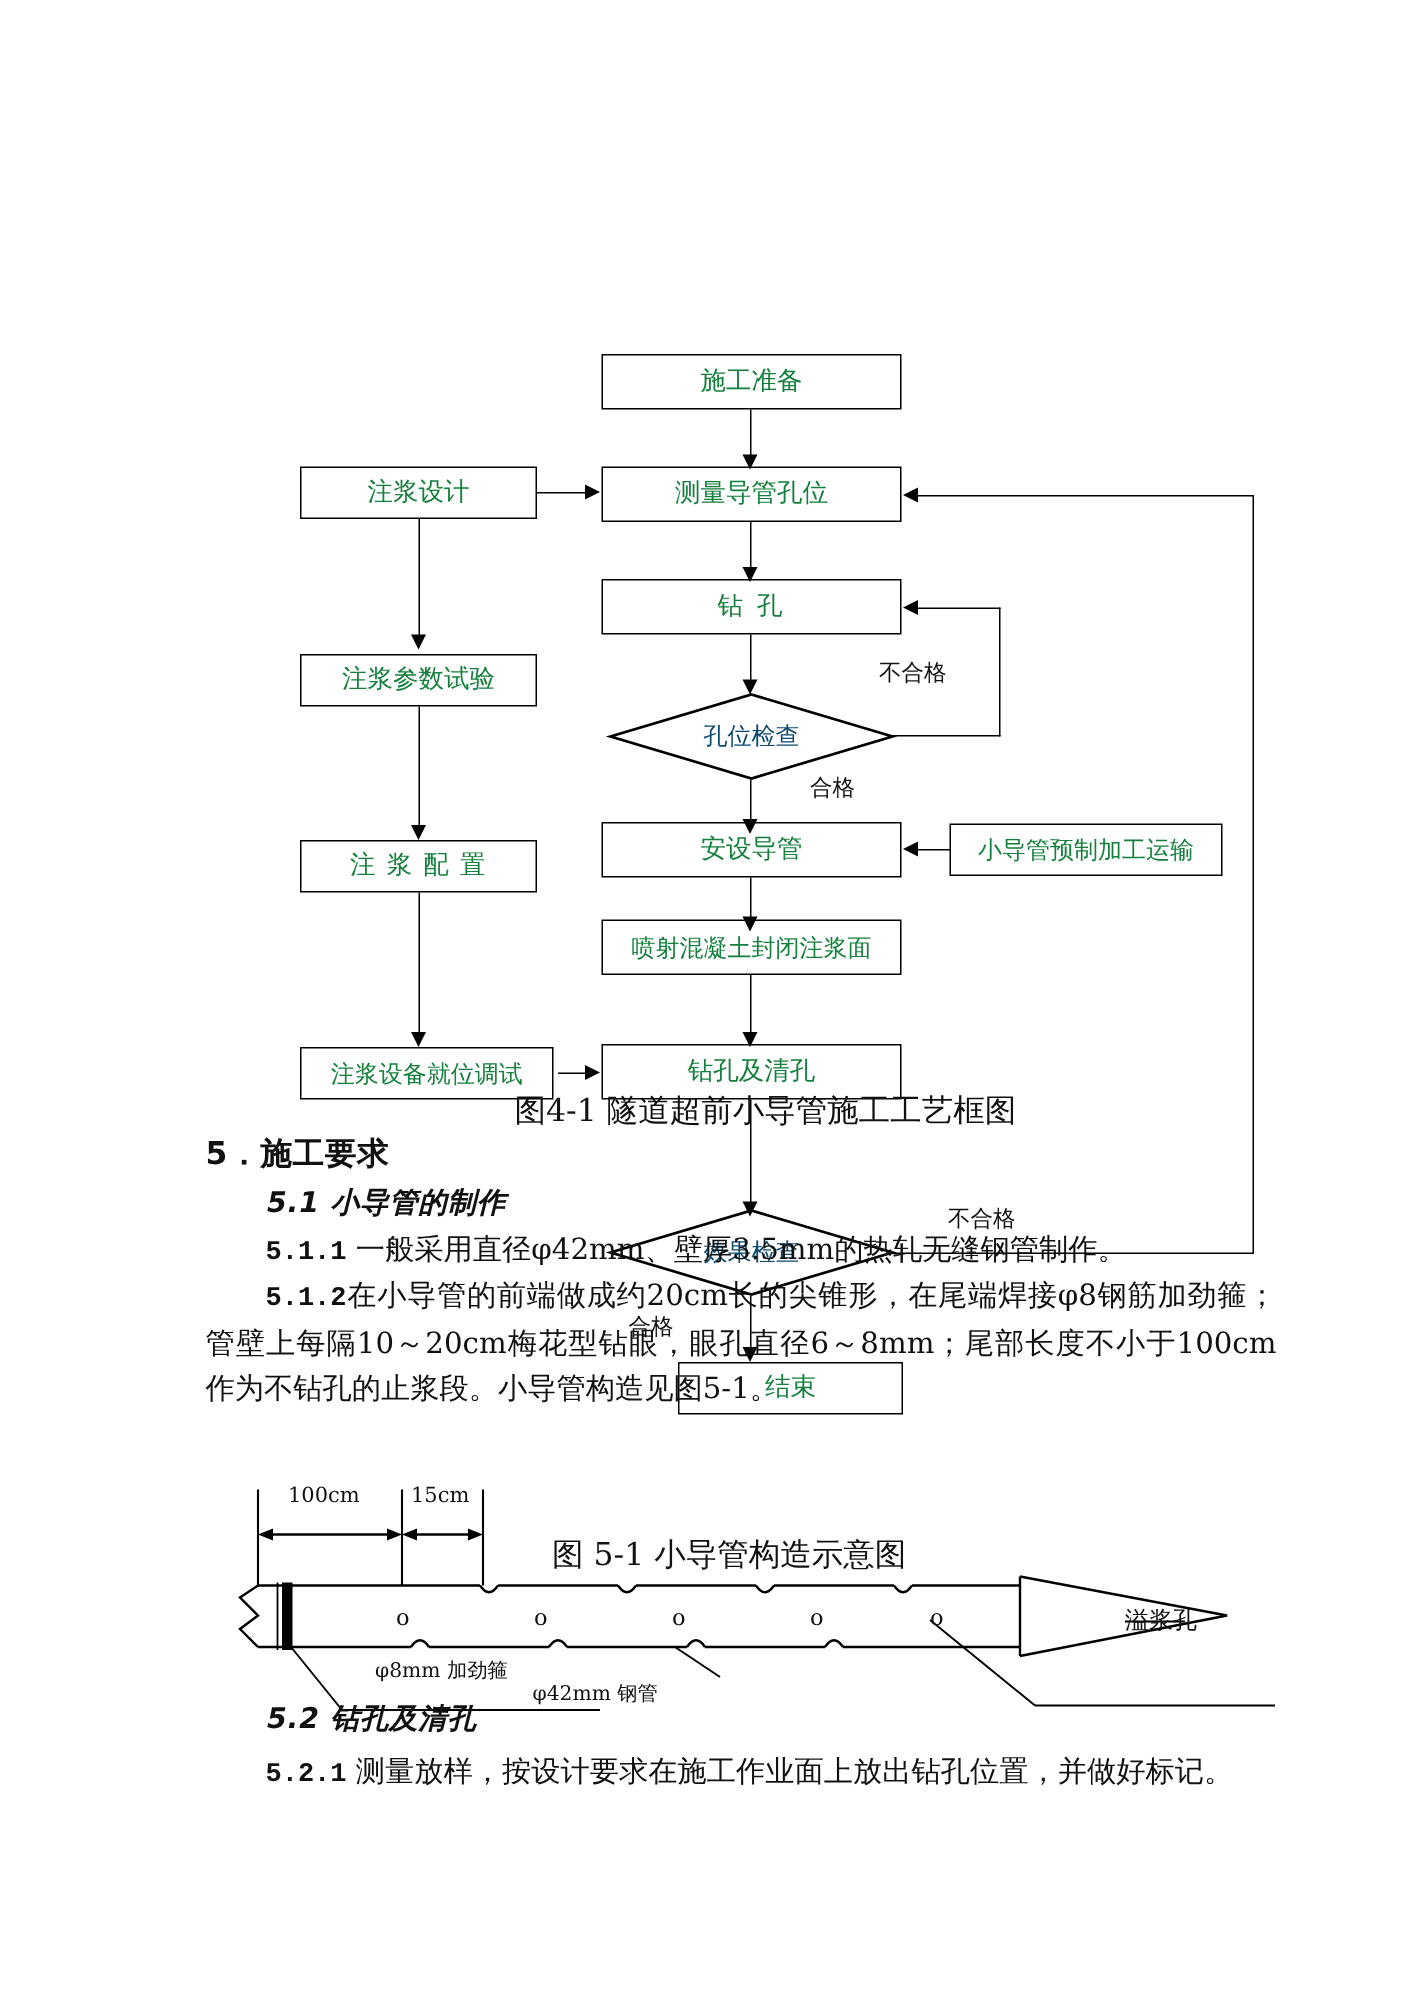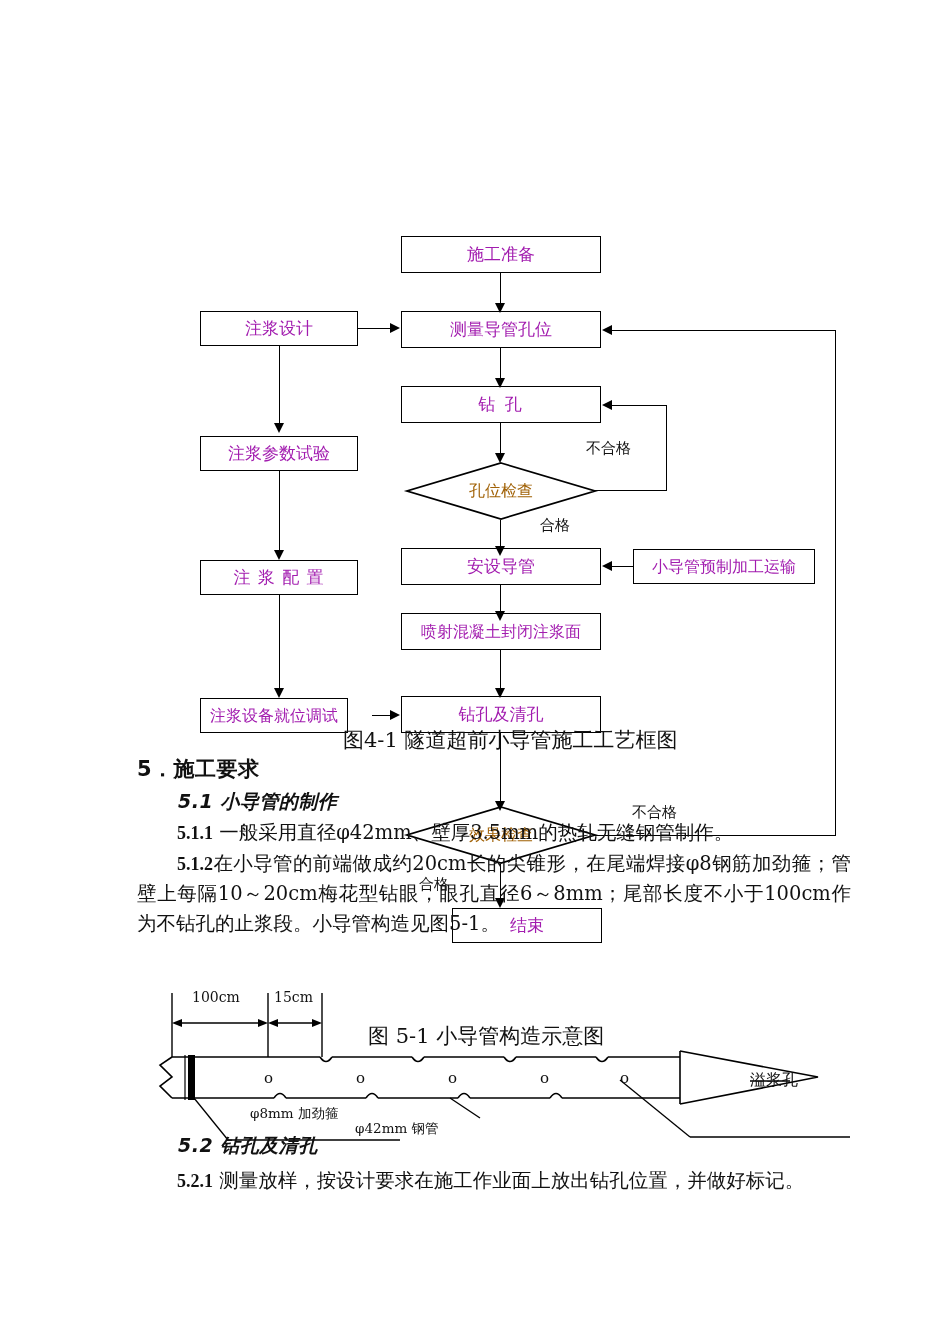--- a/index.html
+++ b/index.html
@@ -8,21 +8,21 @@
     font-family:"Liberation Serif","DejaVu Serif",serif;color:#000;
     overflow:hidden;
   }
   .page{position:absolute;left:0;top:0;width:950px;height:1344px;}
 
   
   .fc-box{
     position:absolute;border:1.6px solid #000;background:transparent;
     display:flex;align-items:center;justify-content:center;
     font-family:"DejaVu Serif","Liberation Serif",serif;
-    font-size:17px;line-height:1;color:#a21caf;box-sizing:border-box;
+    font-size:17px;line-height:1;color:#15803d;box-sizing:border-box;
   }
   .hline{position:absolute;height:0;border-top:1.6px solid #000;}
   .vline{position:absolute;width:0;border-left:1.6px solid #000;}
   .arrow-d{position:absolute;width:0;height:0;
     border-left:5.5px solid transparent;border-right:5.5px solid transparent;
     border-top:10px solid #000;}
   .arrow-r{position:absolute;width:0;height:0;
     border-top:5.5px solid transparent;border-bottom:5.5px solid transparent;
     border-left:10px solid #000;}
   .arrow-l{position:absolute;width:0;height:0;
@@ -30,35 +30,35 @@
     border-right:10px solid #000;}
   .edge-label{
     position:absolute;font-family:"DejaVu Serif","Liberation Serif",serif;
     font-size:15px;color:#111;white-space:nowrap;
   }
   .diamond{position:absolute;}
   .diamond svg{display:block;overflow:visible;}
   .diamond .dlabel{
     position:absolute;left:0;top:0;width:100%;height:100%;
     display:flex;align-items:center;justify-content:center;
-    font-family:"DejaVu Serif","Liberation Serif",serif;font-size:16px;color:#a16207;
+    font-family:"DejaVu Serif","Liberation Serif",serif;font-size:16px;color:#0c4a6e;
   }
 
   
   .txt{position:absolute;font-family:"DejaVu Serif","Liberation Serif",serif;color:#111;}
   .head-b{
     font-family:"DejaVu Sans","Liberation Sans",sans-serif;
     font-weight:bold;font-size:21px;letter-spacing:.5px;
   }
   .head-b2{
     font-family:"DejaVu Sans","Liberation Sans",sans-serif;
     font-weight:bold;font-size:19px;letter-spacing:.5px;font-style:italic;
   }
   .para{font-size:19.5px;line-height:30px;width:714px;text-align:justify;}
-  .para .num{font-family:Liberation Serif, serif;font-weight:bold;font-size:18px;}
+  .para .num{font-family:Liberation Mono, monospace;font-weight:bold;font-size:18px;}
   .cap{position:absolute;font-family:"DejaVu Serif","Liberation Serif",serif;font-size:21px;color:#111;white-space:nowrap;}
 
   
   .pipefig{position:absolute;left:150px;top:985px;width:680px;height:170px;}
   .pipefig svg{display:block;overflow:visible;}
   .pf-label{position:absolute;font-family:"DejaVu Serif","Liberation Serif",serif;font-size:13.5px;color:#111;white-space:nowrap;}
   .dim-label{position:absolute;font-family:"DejaVu Serif","Liberation Serif",serif;font-size:14px;color:#111;white-space:nowrap;}
 </style>
 </head>
 <body>
@@ -139,21 +139,21 @@
     <div class="arrow-d" style="left:274px;top:423px;"></div>
 
     <div class="fc-box" style="left:200px;top:436px;width:158px;height:35px;">注浆参数试验</div>
     <div class="vline" style="left:279px;top:471px;height:81px;"></div>
     <div class="arrow-d" style="left:274px;top:550px;"></div>
 
     <div class="fc-box" style="left:200px;top:560px;width:158px;height:35px;letter-spacing:1px;">注 浆  配  置</div>
     <div class="vline" style="left:279px;top:595px;height:95px;"></div>
     <div class="arrow-d" style="left:274px;top:688px;"></div>
 
-    <div class="fc-box" style="left:200px;top:698px;width:148px;height:35px;font-size:16px;">注浆设备就位调试</div>
+    <div class="fc-box" style="left:200px;top:698px;width:169px;height:35px;font-size:16px;">注浆设备就位调试</div>
     <div class="hline" style="left:372px;top:715px;width:20px;"></div>
     <div class="arrow-r" style="left:390px;top:709.5px;"></div>
 
     <div class="cap" style="left:343px;top:726px;">图4-1  隧道超前小导管施工工艺框图</div>
   </div>
 
   <div class="txt head-b" style="left:137px;top:755px;">5．施工要求</div>
 
   <div class="txt head-b2" style="left:178px;top:789px;">5.1 小导管的制作</div>
 

